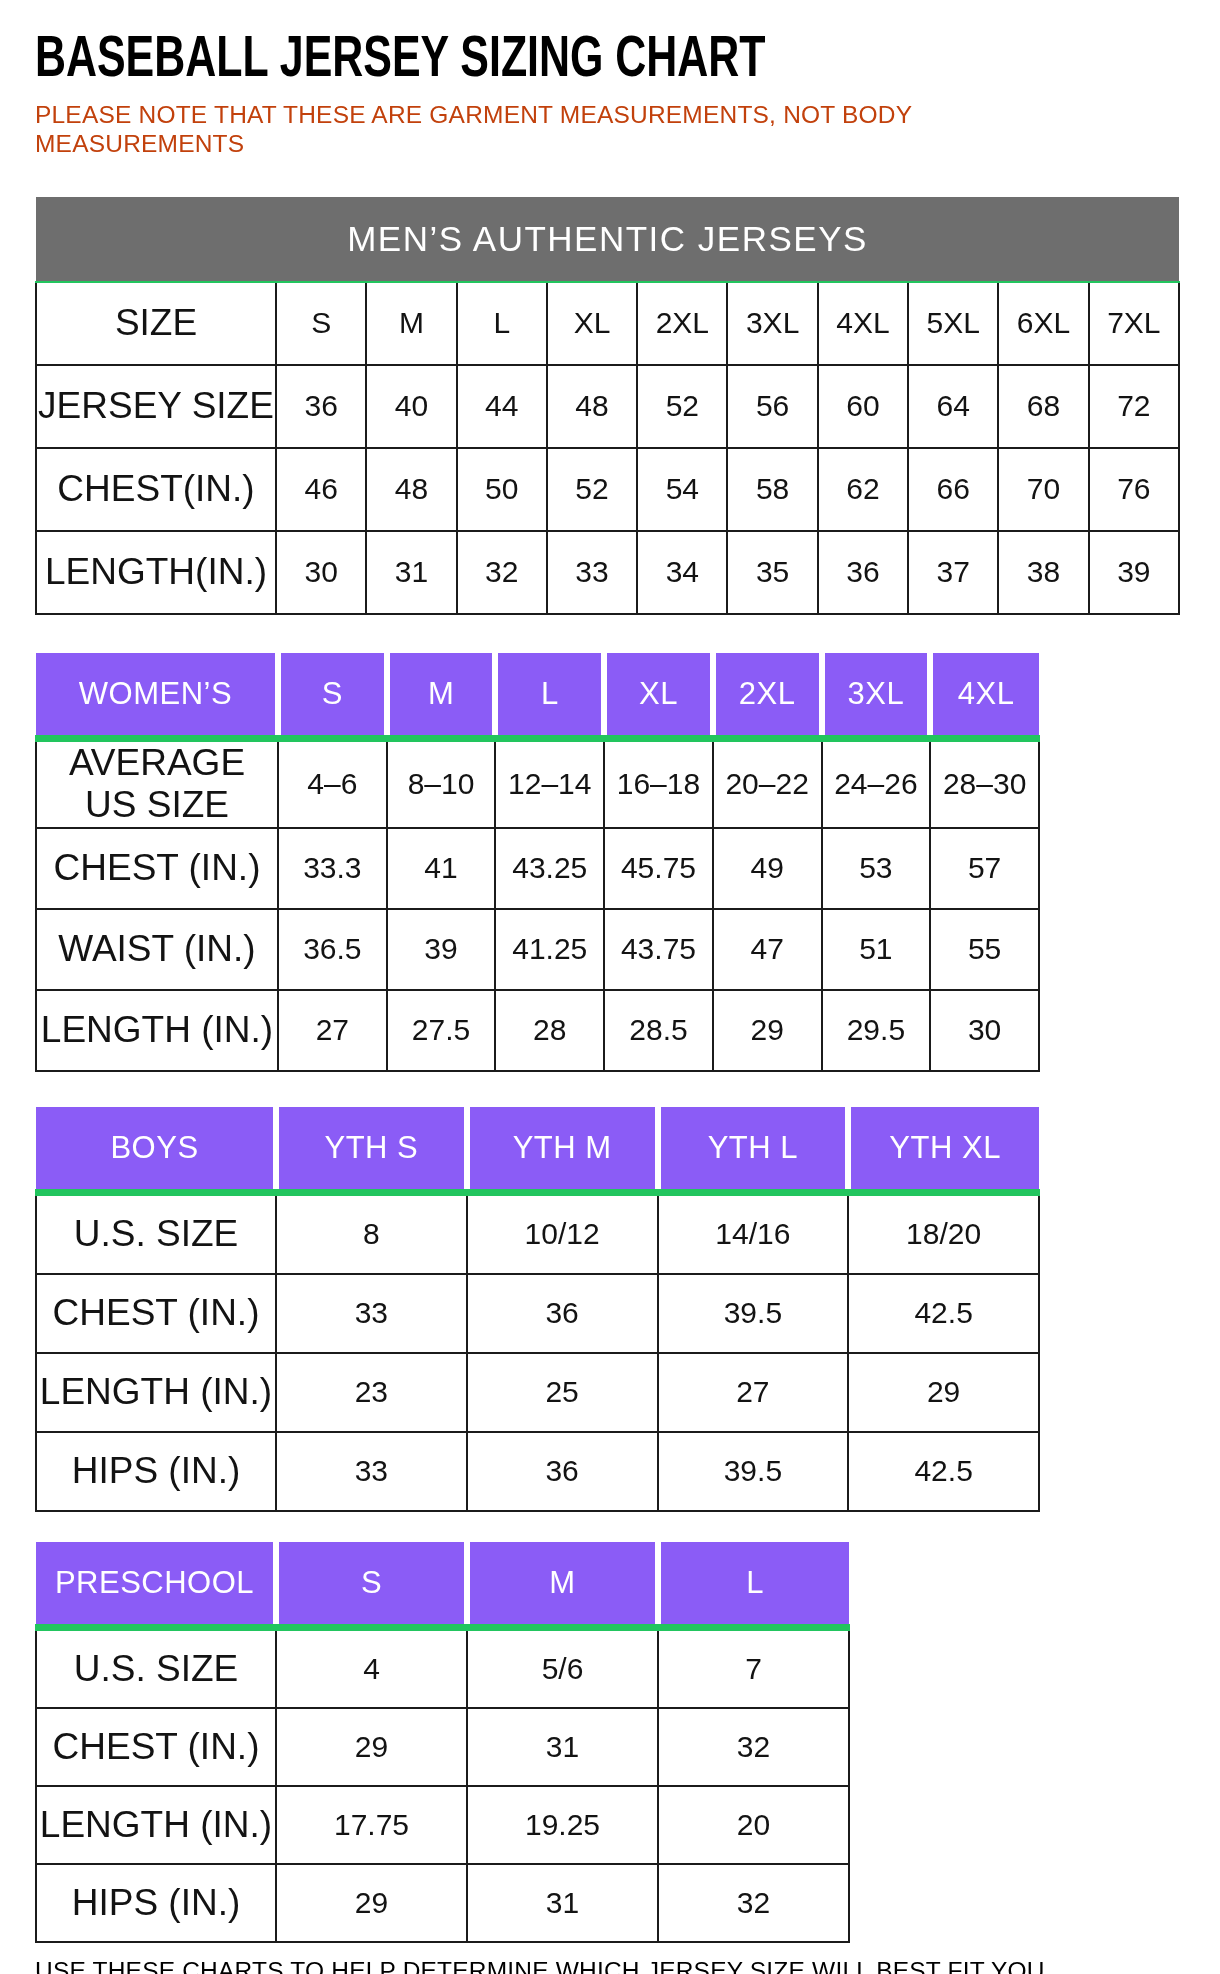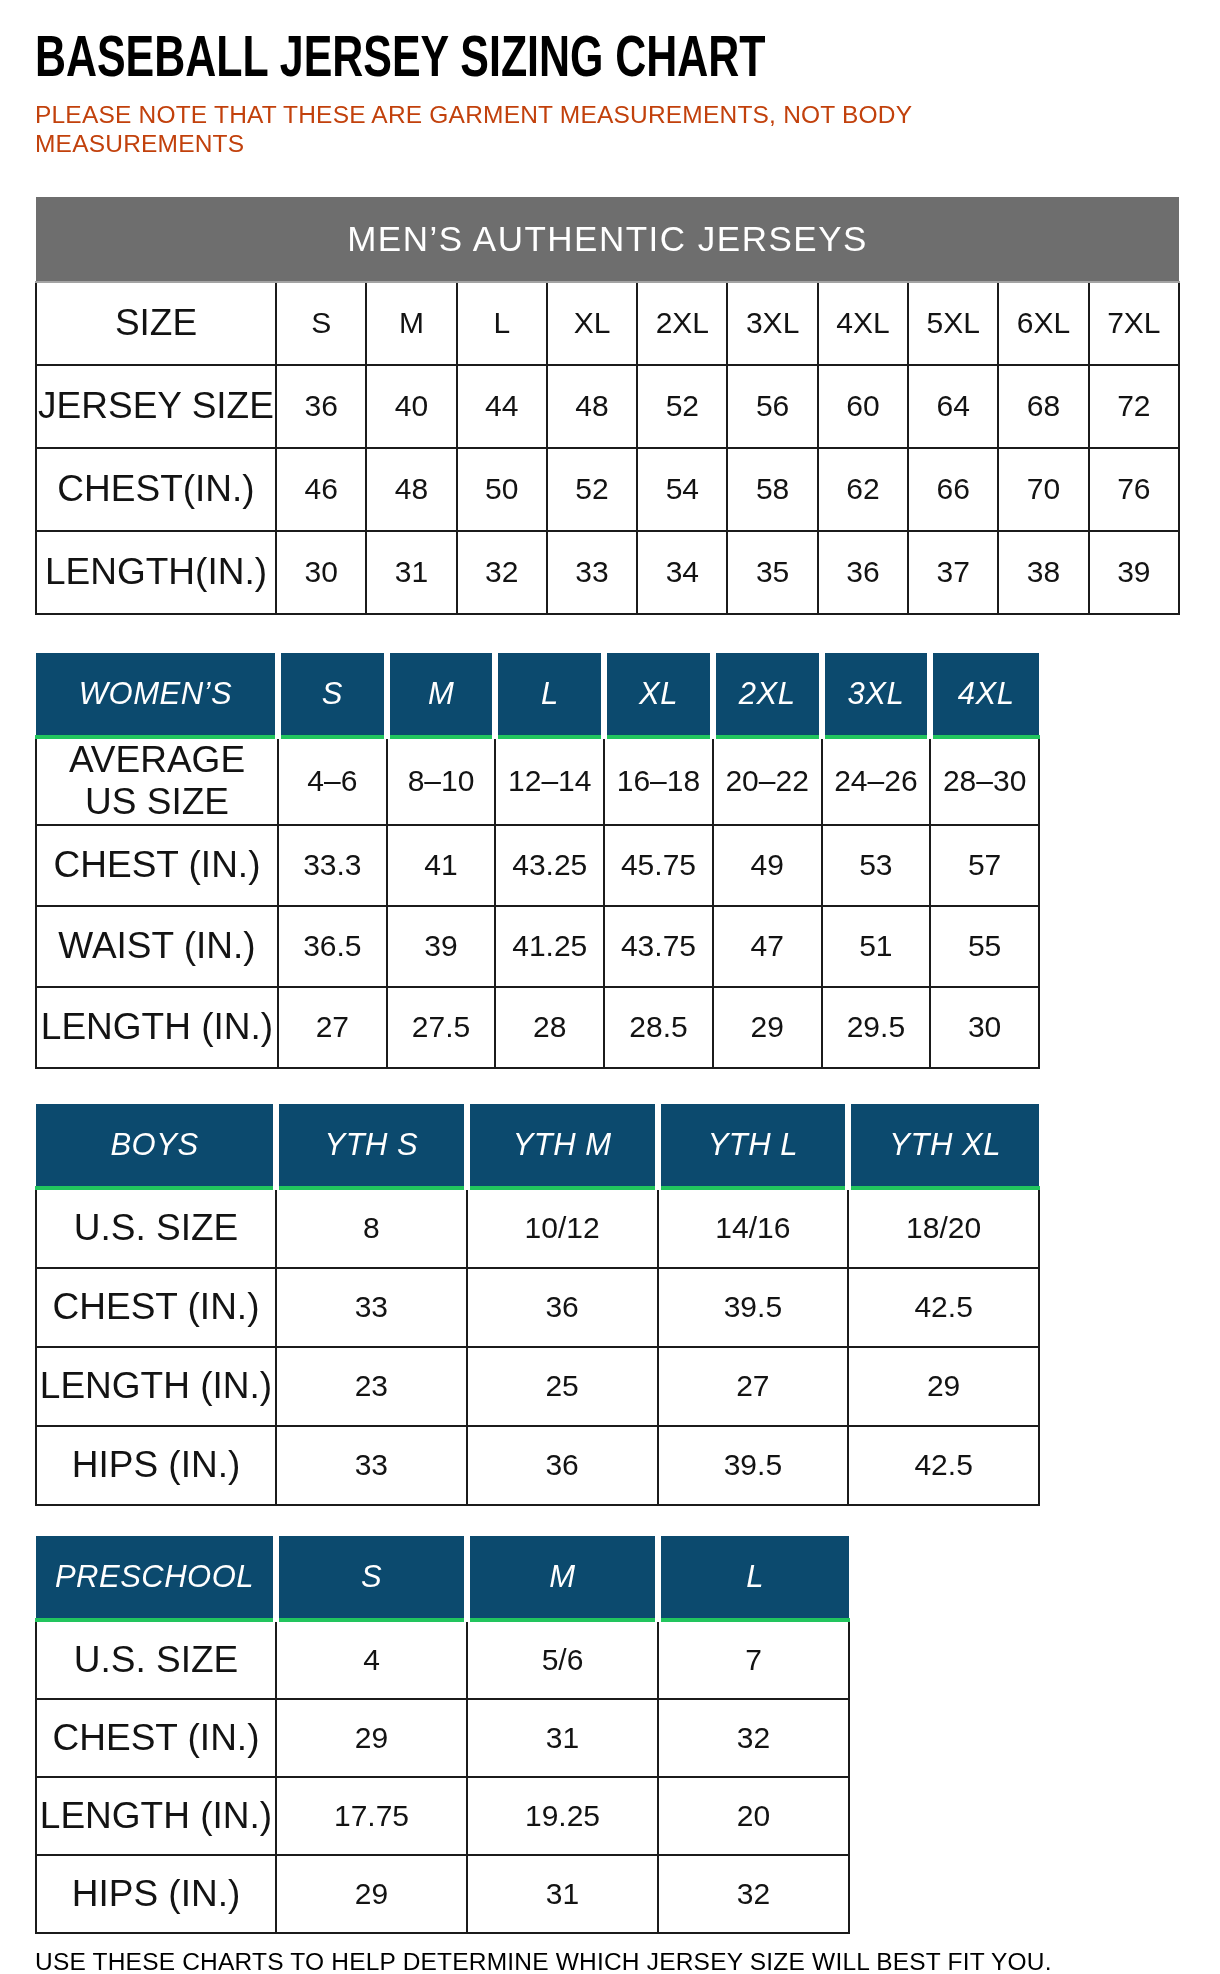--- a/index.html
+++ b/index.html
@@ -18,25 +18,25 @@
   .footer {
     color:#000000; font-size:24.5px; font-weight:400; margin-top:14px; letter-spacing:0.2px;
   }
 
   table { border-collapse:collapse; table-layout:fixed; }
   td, th { padding:0; text-align:center; vertical-align:middle; overflow:hidden; }
   td { border:2px solid #1b1b1b; font-size:30px; color:#131313; background:#fff; }
   td.lbl { font-size:37px; white-space:pre-line; line-height:1.15; }
   tr.banner th {
     background:#6e6e6e; color:#fff; font-weight:400; font-size:35px;
-    letter-spacing:1.5px; height:84px; border:none; border-bottom:2px solid #a3a3a3;
+    letter-spacing:1.5px; height:84px; border:none; border-bottom:2px solid #22c55e;
   }
   tr.hdr th {
-    background:#0c4a6e; color:#fff; font-weight:400; font-size:31px;
-    letter-spacing:0.5px; height:82px; border:none; border-bottom:4px solid #22c55e;font-style:italic;
+    background:#8b5cf6; color:#fff; font-weight:400; font-size:31px;
+    letter-spacing:0.5px; height:82px; border:none; border-bottom:7px solid #22c55e;
   }
   tr.hdr th + th { border-left:6px solid #ffffff; }
 
   .t-men   { width:1145px; margin-top:38px; }
   .t-women { width:1005px; margin-top:38px; }
   .t-boys  { width:1005px; margin-top:35px; }
   .t-pre   { width:815px;  margin-top:30px; }
   .t-men   col.c-label { width:240px; }
   .t-women col.c-label { width:242px; }
   .t-boys  col.c-label { width:240px; }

